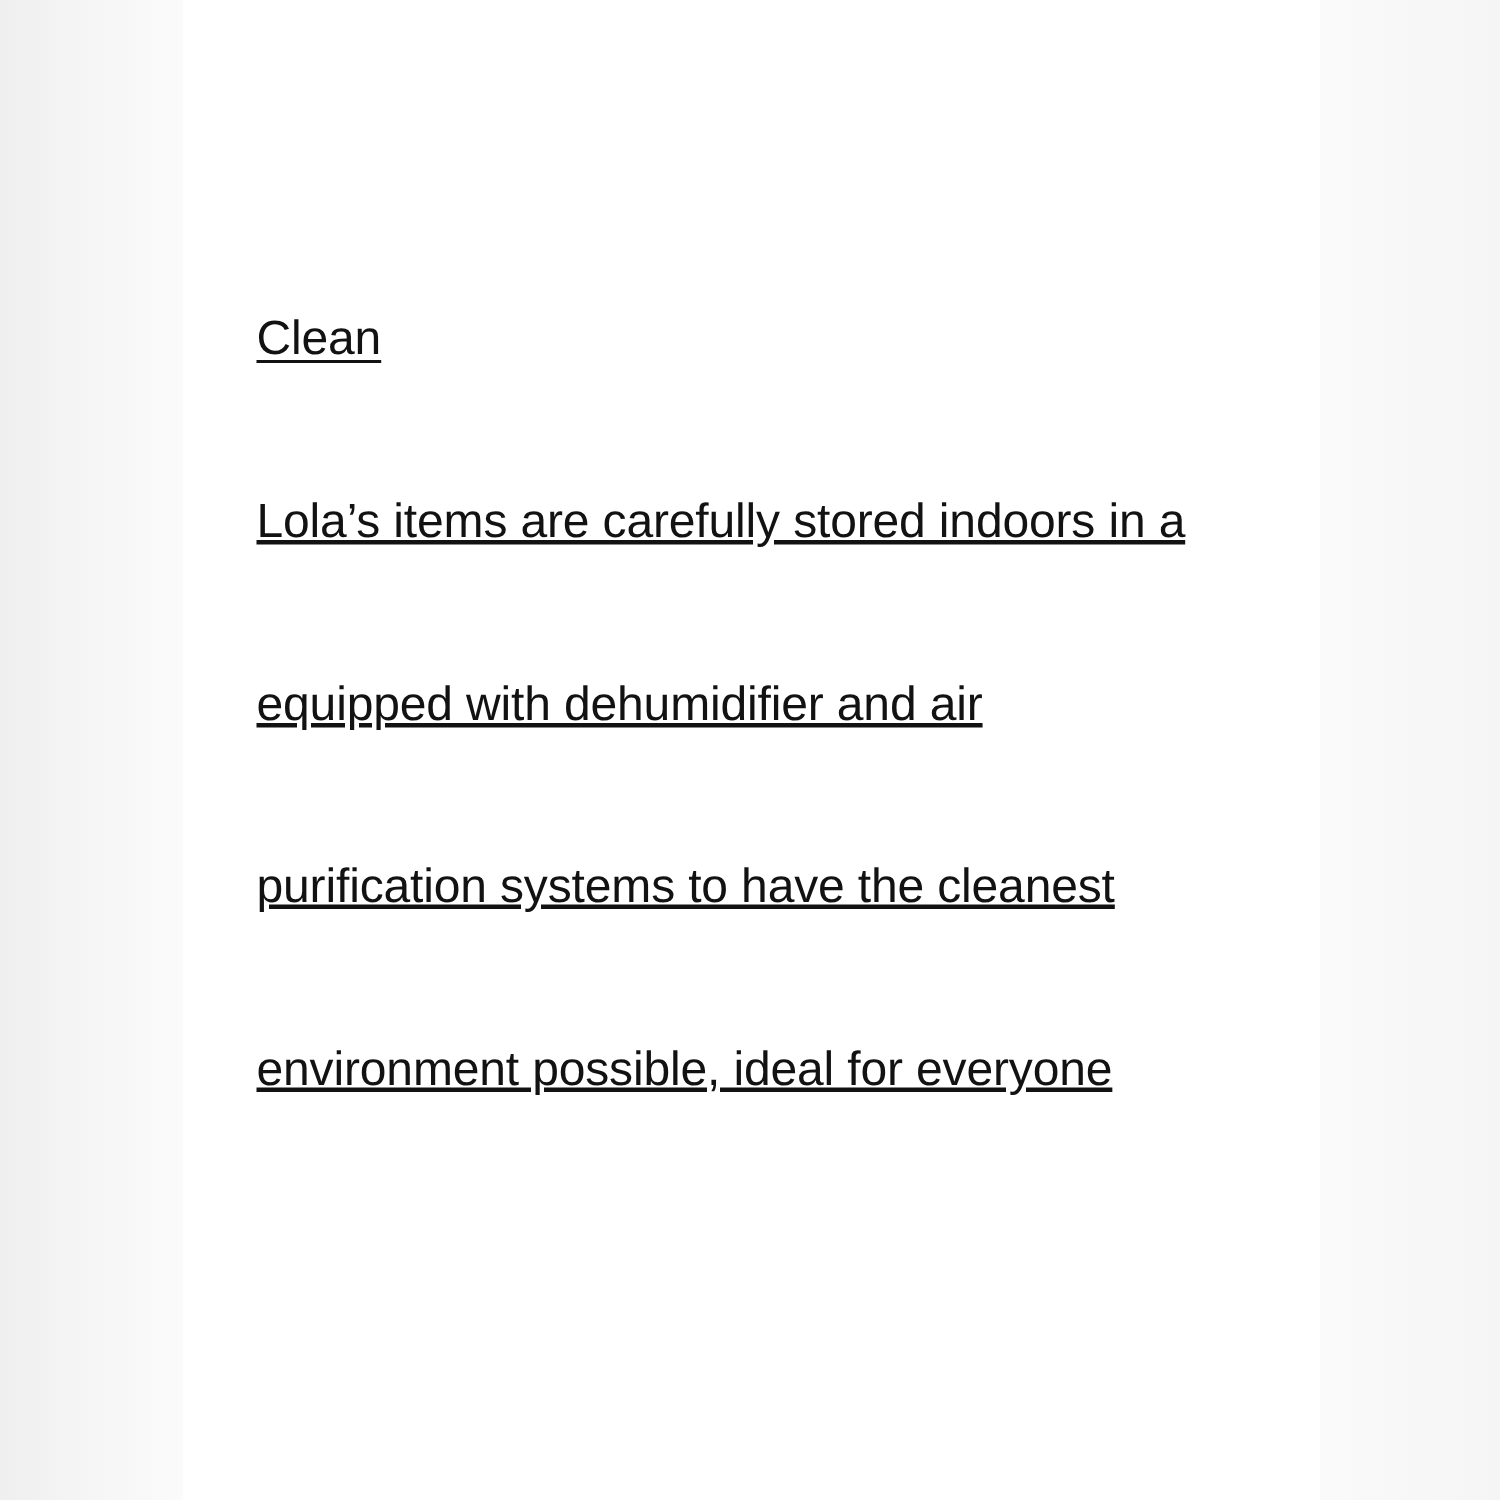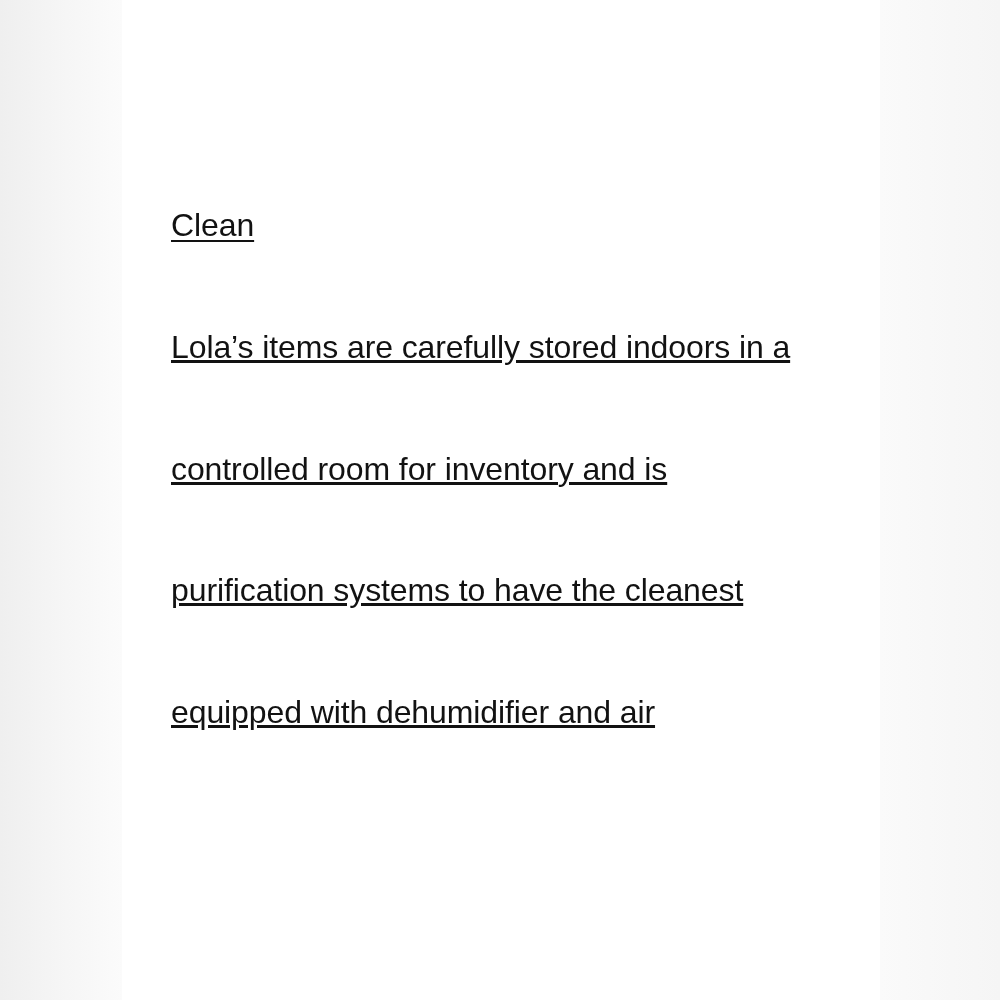--- a/index.html
+++ b/index.html
@@ -60,23 +60,23 @@
 <div class="page">
 
   <div class="margin-strip margin-left"></div>
   <div class="margin-strip margin-right"></div>
 
   <div class="content">
 
     <div class="section">
       <h2 class="section-heading">Clean</h2>
       <div class="line">Lola’s items are carefully stored indoors in a</div>
-      <div class="line">controlled room for inventory and is</div>
+      <div class="line">equipped with dehumidifier and air</div>
       <div class="line">purification systems to have the cleanest</div>
-      <div class="line">equipped with dehumidifier and air</div>
+      <div class="line">environment possible, ideal for everyone</div>
       
       
       
     </div>
 
     
 
   </div>
 </div>
 

